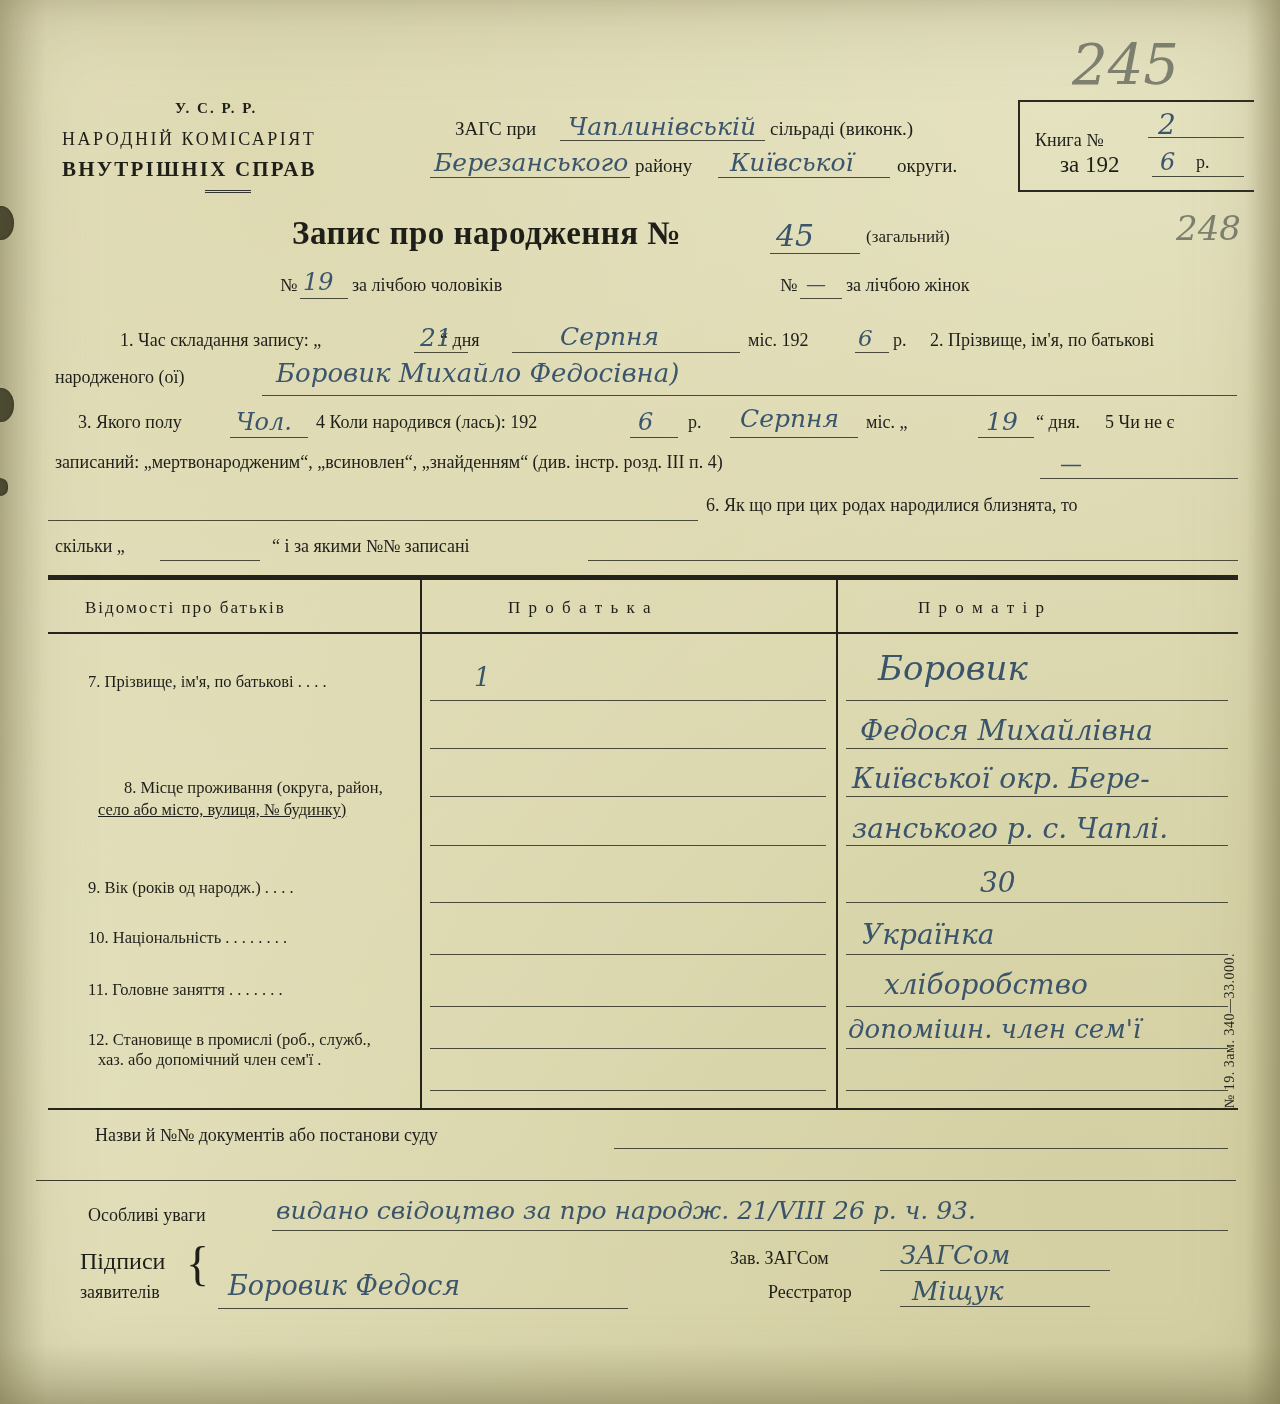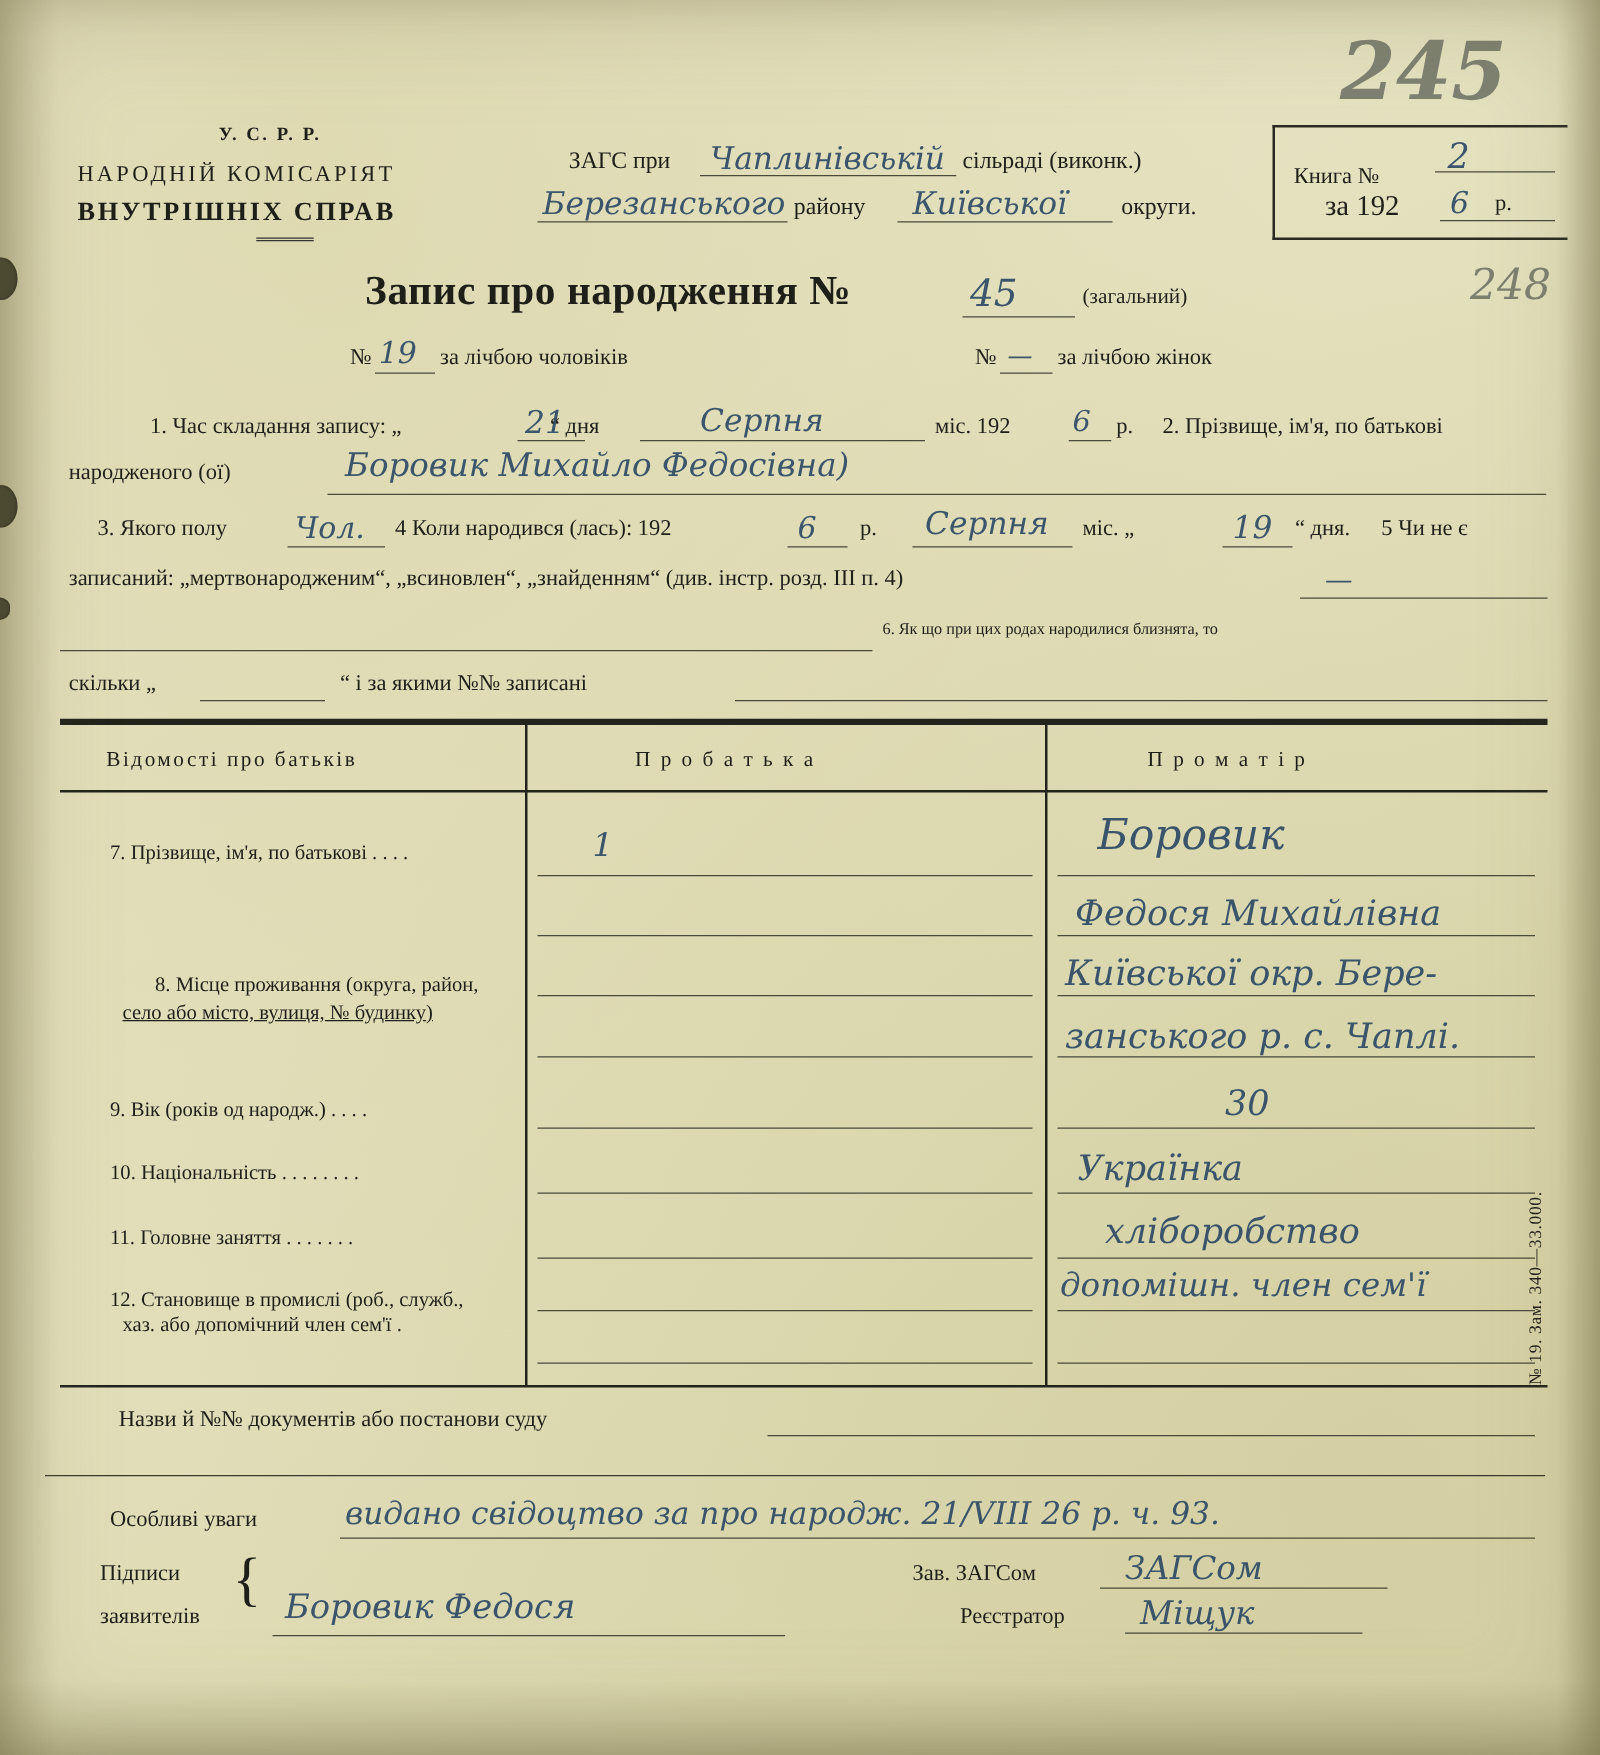--- a/index.html
+++ b/index.html
@@ -92,21 +92,21 @@
   #l1 { left: 120px; top: 330px; font-size: 18px; }
   #l1b { left: 440px; top: 330px; font-size: 18px; }
   #l1c { left: 748px; top: 330px; font-size: 18px; }
   #l2a { left: 55px; top: 367px; font-size: 18px; }
   #l3 { left: 78px; top: 412px; font-size: 18px; }
   #l4 { left: 316px; top: 412px; font-size: 18px; }
   #l4b { left: 688px; top: 412px; font-size: 18px; }
   #l4c { left: 866px; top: 412px; font-size: 18px; }
   #l5 { left: 1105px; top: 412px; font-size: 18px; }
   #l5b { left: 55px; top: 452px; font-size: 18px; }
-  #l6 { left: 706px; top: 495px; font-size: 13px; }
+  #l6 { left: 706px; top: 495px; font-size: 18px; }
   #l6b { left: 55px; top: 536px; font-size: 18px; }
   #l6c { left: 272px; top: 536px; font-size: 18px; }
 
   
   #tbl-top { left: 48px; top: 575px; width: 1190px; border-bottom: 5px solid #23231c; }
   #tbl-head-rule { left: 48px; top: 632px; width: 1190px; border-bottom: 2px solid #23231c; }
   #tbl-bottom { left: 48px; top: 1108px; width: 1190px; border-bottom: 2px solid #23231c; }
   #col1 { position: absolute; left: 420px; top: 578px; width: 0; height: 530px; border-left: 2px solid #23231c; }
   #col2 { position: absolute; left: 836px; top: 578px; width: 0; height: 530px; border-left: 2px solid #23231c; }
 
@@ -116,21 +116,21 @@
   #ch3 { left: 918px; top: 598px; }
 
   .rowlbl { position: absolute; font-size: 16.5px; white-space: nowrap; }
   .rowlbl.two { line-height: 1.25; }
 
   .fill { position: absolute; border-bottom: 1px solid #4a4a3a; height: 0; }
 
   
   #docs-lbl { left: 95px; top: 1125px; font-size: 18px; }
   #notes-lbl { left: 88px; top: 1205px; font-size: 18px; }
-  #sign1 { left: 80px; top: 1248px; font-size: 18px; }
+  #sign1 { left: 80px; top: 1248px; font-size: 24px; }
   #sign2 { left: 80px; top: 1282px; font-size: 18px; }
   #brace { left: 186px; top: 1240px; font-size: 48px; line-height: 1; }
   #zav-lbl { left: 730px; top: 1248px; font-size: 18px; }
   #reg-lbl { left: 768px; top: 1282px; font-size: 18px; }
 
   #vertical-note {
     position: absolute;
     left: 1222px;
     top: 1108px;
     font-size: 14px;
@@ -151,21 +151,21 @@
     width: 100%; height: 60px;
     background: linear-gradient(to top, rgba(118,112,72,0.32), rgba(118,112,72,0));
   }
   .big-pencil {
     position: absolute;
     color: #5c6157;
     font-family: "DejaVu Serif", serif;
     font-style: italic;
     opacity: 0.75;
   }
-  #folio1 { left: 1072px; top: 20px; font-size: 64px; font-weight: bold; }
+  #folio1 { left: 1072px; top: 32px; font-size: 56px; }
   #folio2 { left: 1176px; top: 208px; font-size: 34px; }
 </style>
 </head>
 <body>
 
 <div id="page">
 
   <div class="left-edge"></div>
   <div class="punch p1"></div>
   <div class="punch p2"></div>

